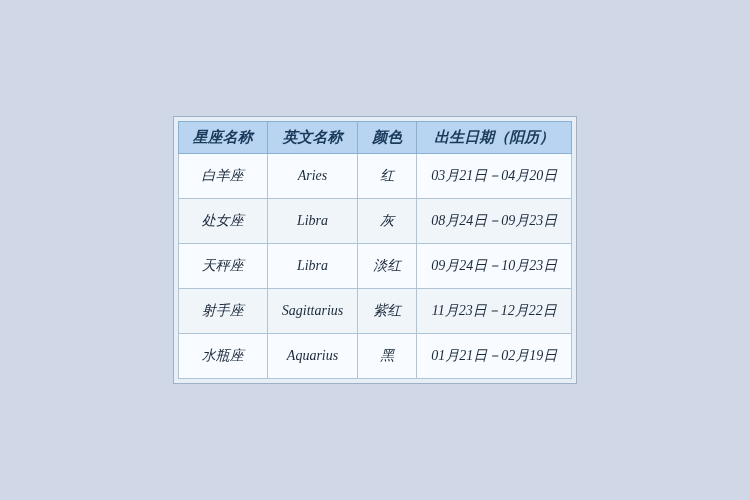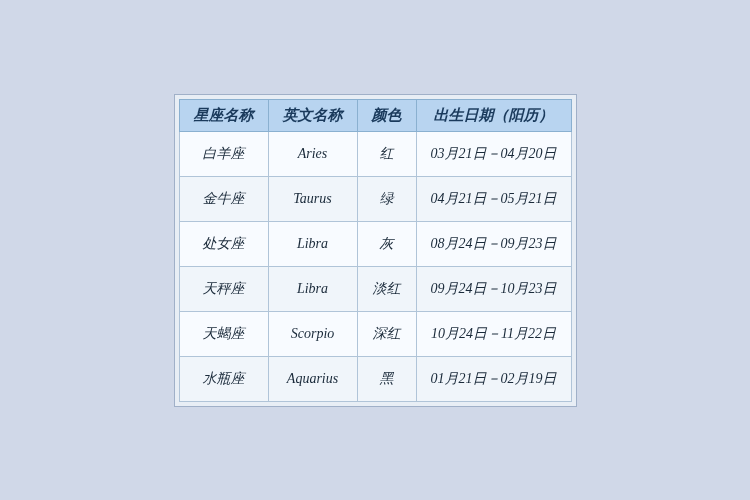--- a/index.html
+++ b/index.html
@@ -68,42 +68,36 @@
       </tr>
     </thead>
     <tbody id="table-body">
     <tr>
           <td>白羊座</td>
           <td>Aries</td>
           <td>红</td>
           <td>03月21日－04月20日</td>
         </tr>
         <tr>
-          <td>金牛座</td>
-          <td>Taurus</td>
-          <td>绿</td>
-          <td>04月21日－05月21日</td>
-        </tr>
-        <tr>
           <td>处女座</td>
           <td>Libra</td>
           <td>灰</td>
           <td>08月24日－09月23日</td>
         </tr>
         <tr>
           <td>天秤座</td>
           <td>Libra</td>
           <td>淡红</td>
           <td>09月24日－10月23日</td>
         </tr>
         <tr>
-          <td>天蝎座</td>
-          <td>Scorpio</td>
-          <td>深红</td>
-          <td>10月24日－11月22日</td>
+          <td>射手座</td>
+          <td>Sagittarius</td>
+          <td>紫红</td>
+          <td>11月23日－12月22日</td>
         </tr>
         <tr>
           <td>水瓶座</td>
           <td>Aquarius</td>
           <td>黑</td>
           <td>01月21日－02月19日</td>
         </tr>
       </tbody>
   </table>
 </div>

